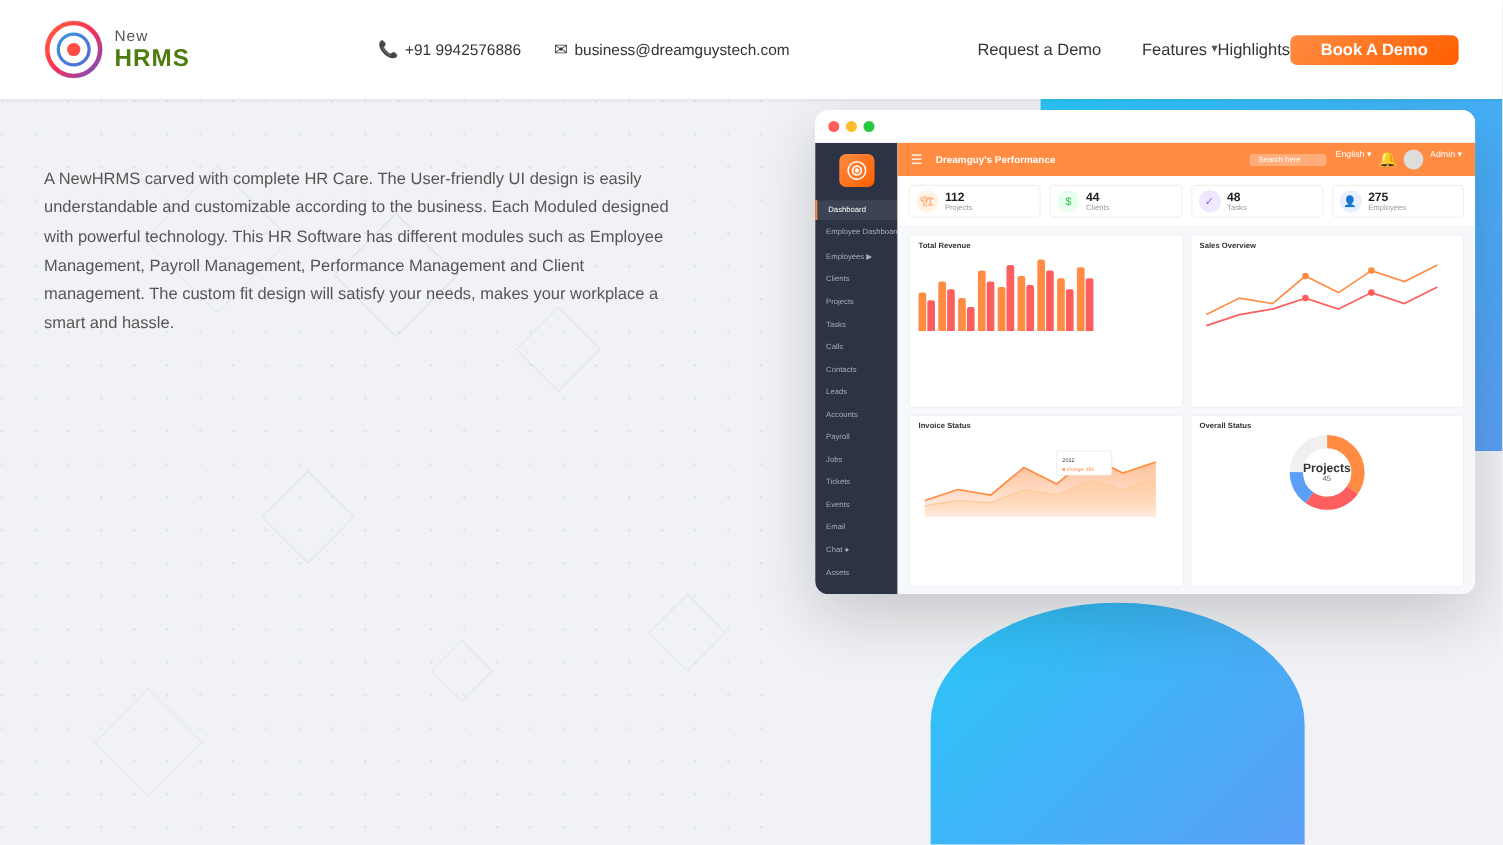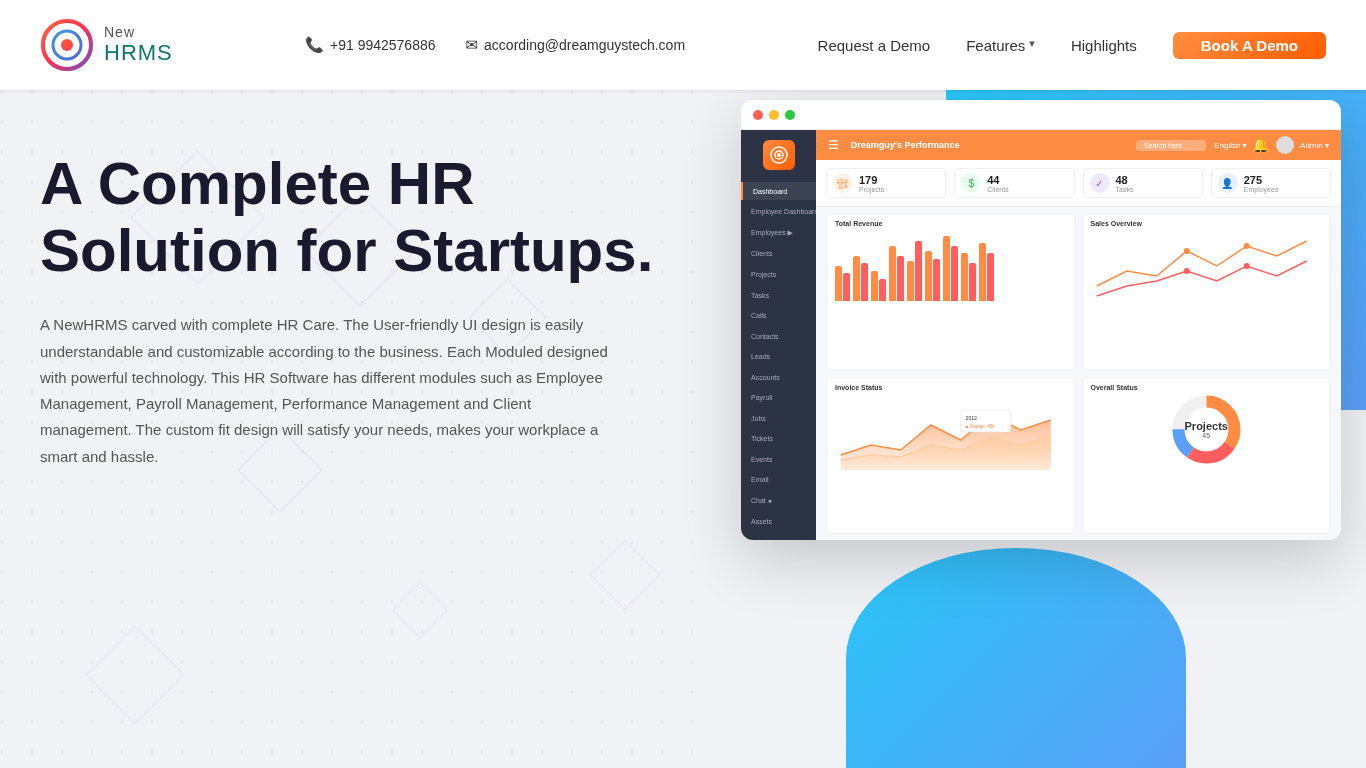--- a/index.html
+++ b/index.html
@@ -31,54 +31,54 @@
       flex-direction: column;
       line-height: 1.1;
     }
     .logo-new {
       font-size: 14px;
       color: #555;
       letter-spacing: 1px;
     }
     .logo-hrms {
       font-size: 22px;
-      font-weight: 400;
-      color: #0f766e;
+      font-weight: 700;
+      color: #4d7c0f;
       letter-spacing: 1px;
     }
     .header-contact {
       display: flex;
       gap: 30px;
       align-items: center;
       font-size: 14px;
       color: #333;
     }
     .header-contact span {
       display: flex;
       align-items: center;
       gap: 6px;
     }
     .contact-icon {
       font-size: 15px;
     }
     .header-nav {
       display: flex;
       align-items: center;
-      gap: 36px;
     }
     .nav-link {
       font-size: 15px;
       color: #333;
       text-decoration: none;
       cursor: pointer;
     }
     .nav-features {
       display: flex;
       align-items: flex-start;
       gap: 4px;
+      margin-left: 37px;
     }
     .chevron-icon {
       font-size: 11px;
       color: #555;
     }
     .btn-book-demo {
       background: linear-gradient(135deg, #ff8c42, #ff5e00);
       color: #fff;
       border: none;
       padding: 5px 28px;
@@ -253,21 +253,20 @@
       background: rgba(255,255,255,0.3);
       border-radius: 3px;
       padding: 2px 8px;
       font-size: 7px;
       color: #fff;
       width: 70px;
     }
     .dash-topbar-right {
       display: flex;
       gap: 6px;
-      align-items: center;
     }
     .dash-avatar {
       width: 18px;
       height: 18px;
       border-radius: 50%;
       background: #ddd;
     }
 
     
     .dash-stats {
@@ -406,21 +405,21 @@
     </div>
   </div>
 
   <div class="header-contact">
     <span>
       <span class="contact-icon">📞</span>
       <span>+91 9942576886</span>
     </span>
     <span>
       <span class="contact-icon">✉</span>
-      <span>according@dreamguystech.com</span>
+      <span>business@dreamguystech.com</span>
     </span>
   </div>
 
   <nav class="header-nav">
     <a class="nav-link">Request a Demo</a>
     <a class="nav-link nav-features">
       <span>Features</span>
       <span class="chevron-icon">▾</span>
     </a>
     <a class="nav-link">Highlights</a>
@@ -445,24 +444,20 @@
 
     <svg style="position:absolute;top:0;left:0;width:100%;height:100%;pointer-events:none">
       <pattern id="dots" x="0" y="0" width="30" height="30" patternUnits="userSpaceOnUse">
         <circle cx="2" cy="2" r="1.2" fill="rgba(100,120,200,0.12)"></circle>
       </pattern>
       <rect width="700" height="678" fill="url(#dots)"></rect>
     </svg>
   </div>
 
   <div class="hero-left">
-    <h1 class="hero-title">
-      <span>A Complete HR</span><br>
-      <span>Solution for Startups.</span>
-    </h1>
     <p class="hero-desc">A NewHRMS carved with complete HR Care. The User-friendly UI design is easily understandable and customizable according to the business. Each Moduled designed with powerful technology. This HR Software has different modules such as Employee Management, Payroll Management, Performance Management and Client management. The custom fit design will satisfy your needs, makes your workplace a smart and hassle.</p>
   </div>
 
   <div class="dashboard-wrap">
     <div class="dashboard-window">
 
       <div class="win-titlebar">
         <div class="win-dot win-dot-red"></div>
         <div class="win-dot win-dot-yellow"></div>
         <div class="win-dot win-dot-green"></div>
@@ -508,21 +503,21 @@
               <span style="font-size:14px;color:#fff">🔔</span>
               <div class="dash-avatar"></div>
               <span style="font-size:8px;color:#fff">Admin ▾</span>
             </div>
           </div>
 
           <div class="dash-stats">
             <div class="stat-card">
               <div class="stat-icon stat-icon-orange">🏗</div>
               <div class="stat-info">
-                <span class="stat-number">179</span>
+                <span class="stat-number">112</span>
                 <span class="stat-label">Projects</span>
               </div>
             </div>
             <div class="stat-card">
               <div class="stat-icon stat-icon-green">$</div>
               <div class="stat-info">
                 <span class="stat-number">44</span>
                 <span class="stat-label">Clients</span>
               </div>
             </div>

